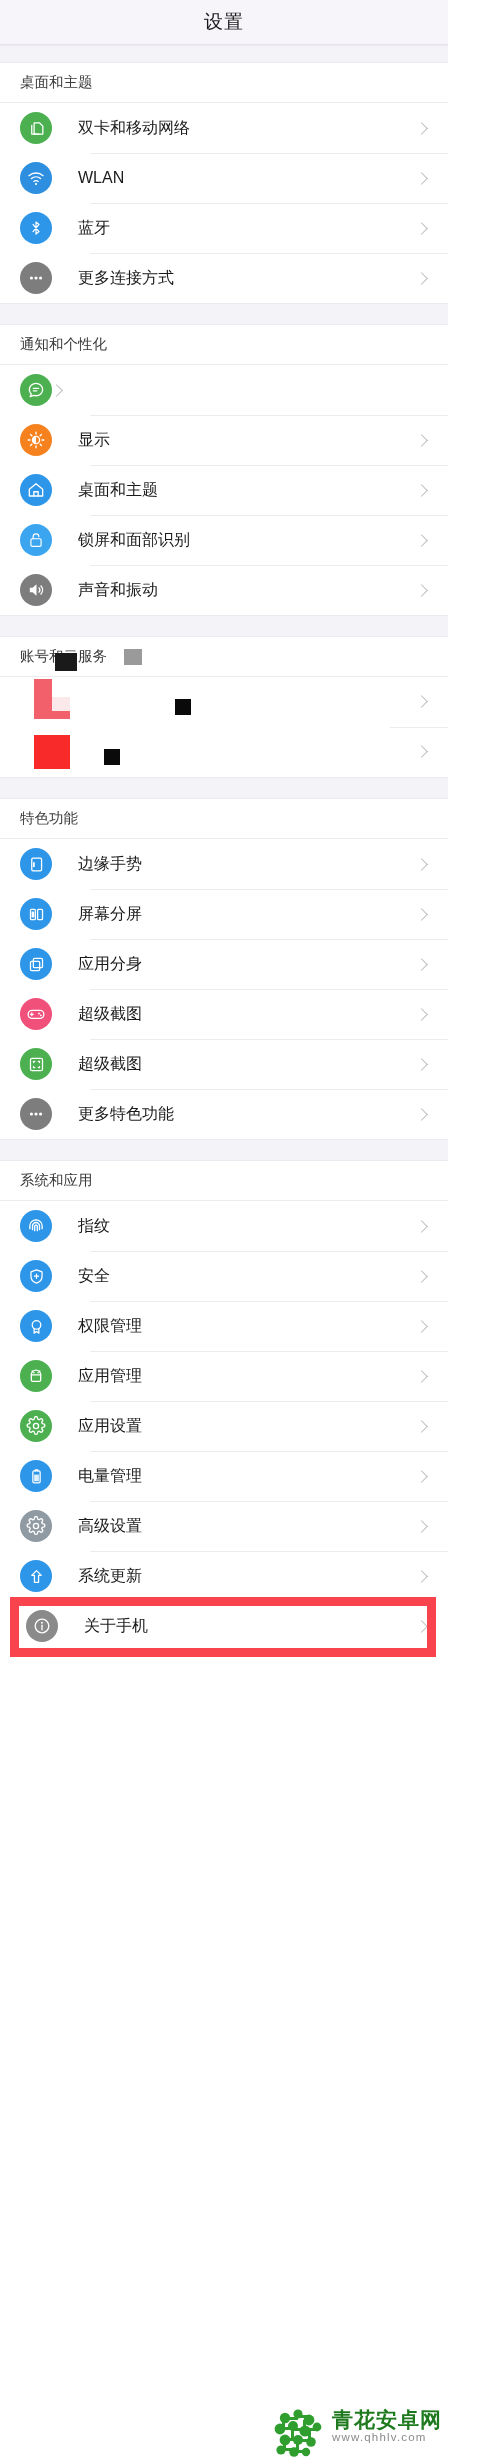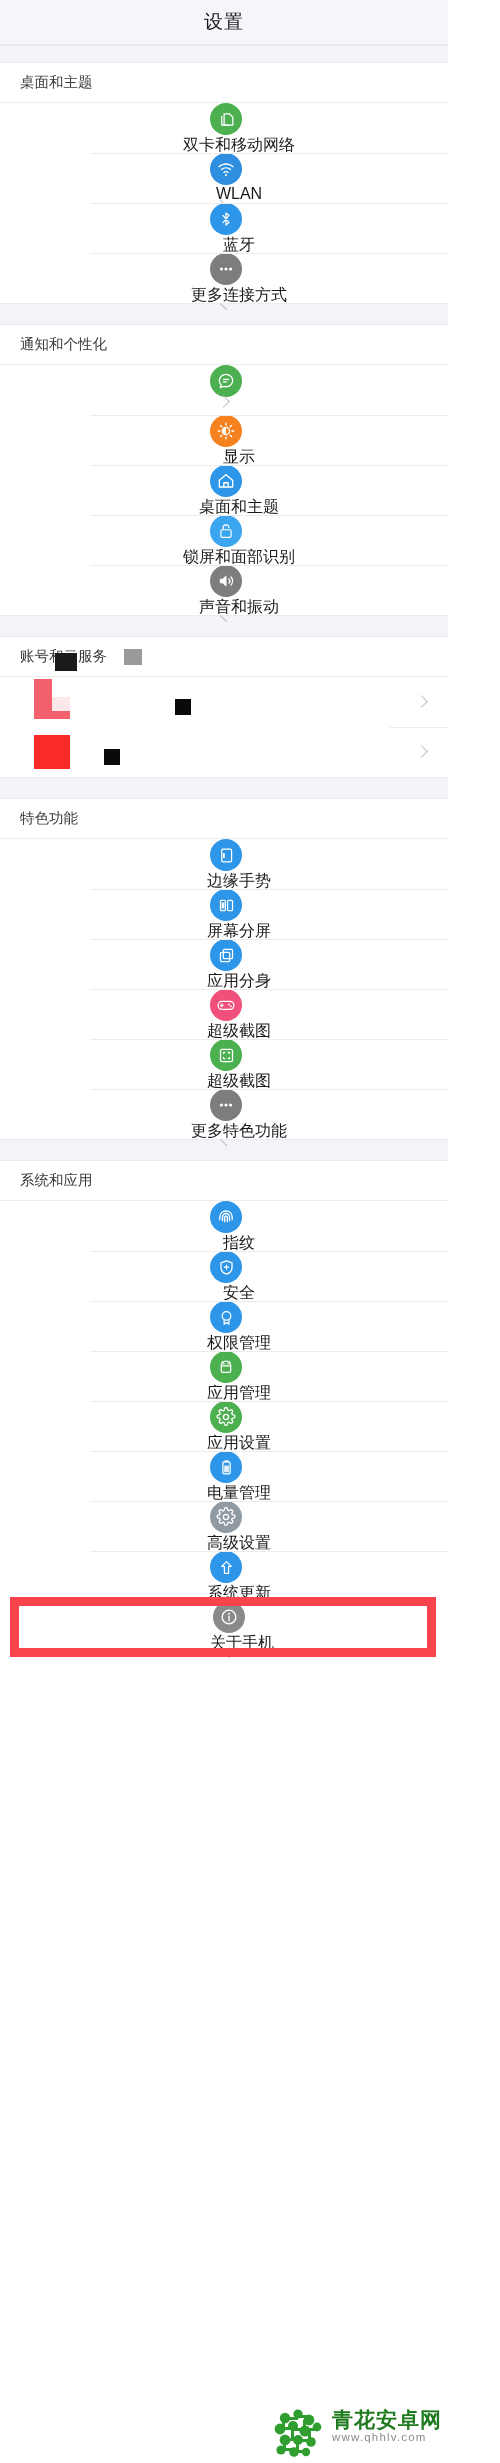--- a/index.html
+++ b/index.html
@@ -25,21 +25,20 @@
     height:40px; display:flex; align-items:center;
     padding-left:20px; background:#fff;
     border-bottom:1px solid #ececec;
   }
   .group-header-text { font-size:14.5px; color:#3a3a3a; }
 
   .row {
     height:50px; display:flex; align-items:center;
     background:#fff; padding-left:20px; padding-right:16px;
     position:relative;
-    flex-direction:column;
   }
   .row + .row::before {
     content:""; position:absolute; left:90px; right:0; top:0;
     height:1px; background:#ececec;
   }
   .icon {
     width:32px; height:32px; border-radius:50%;
     display:flex; align-items:center; justify-content:center;
     flex:0 0 32px;
   }

